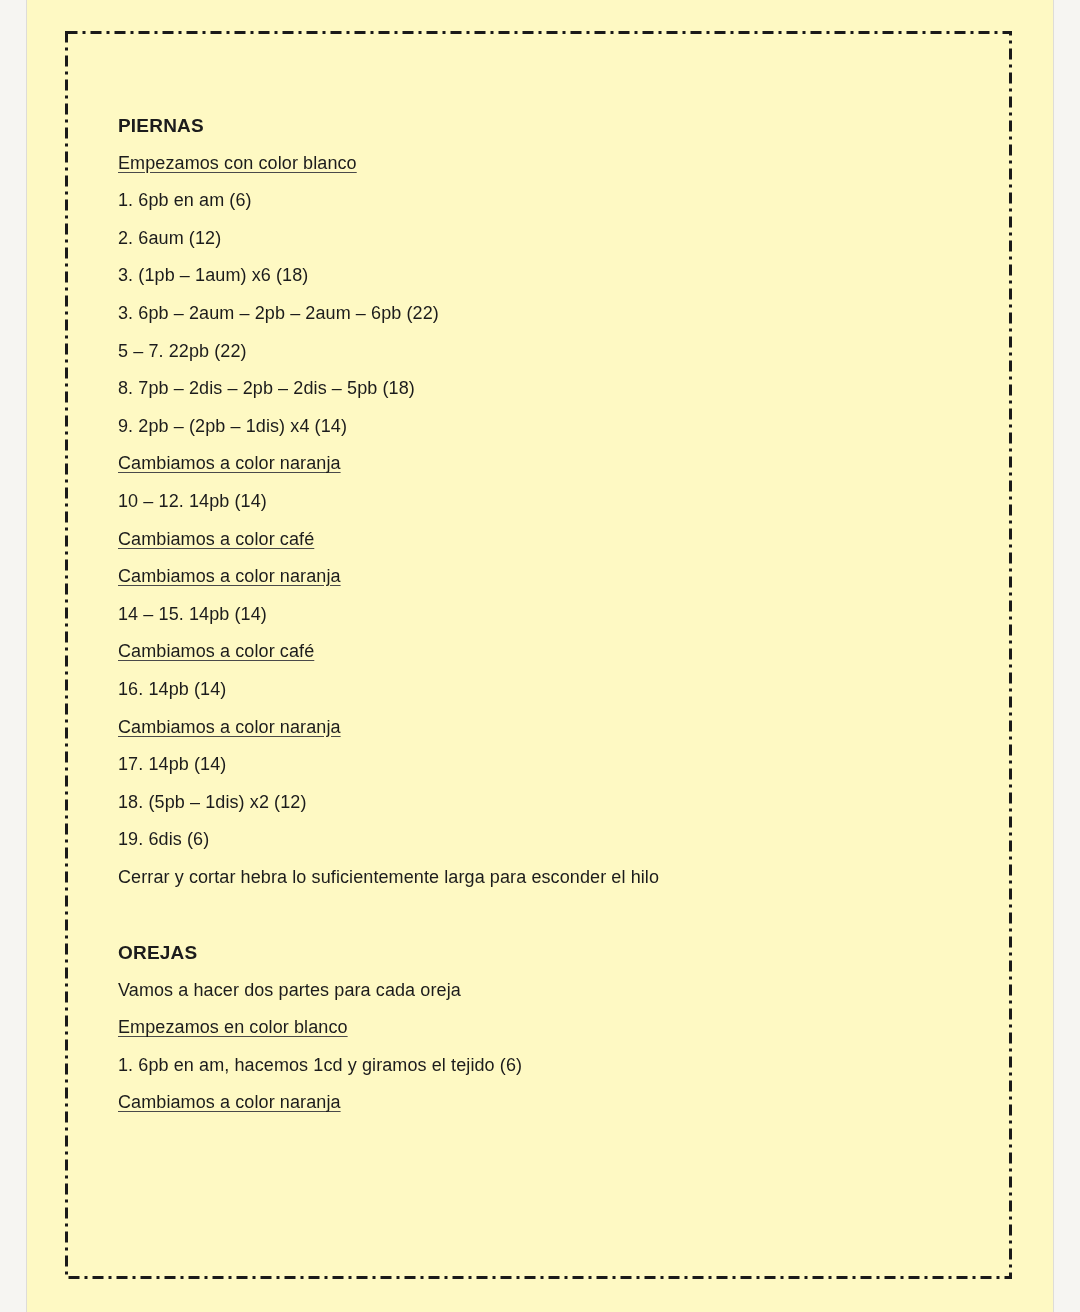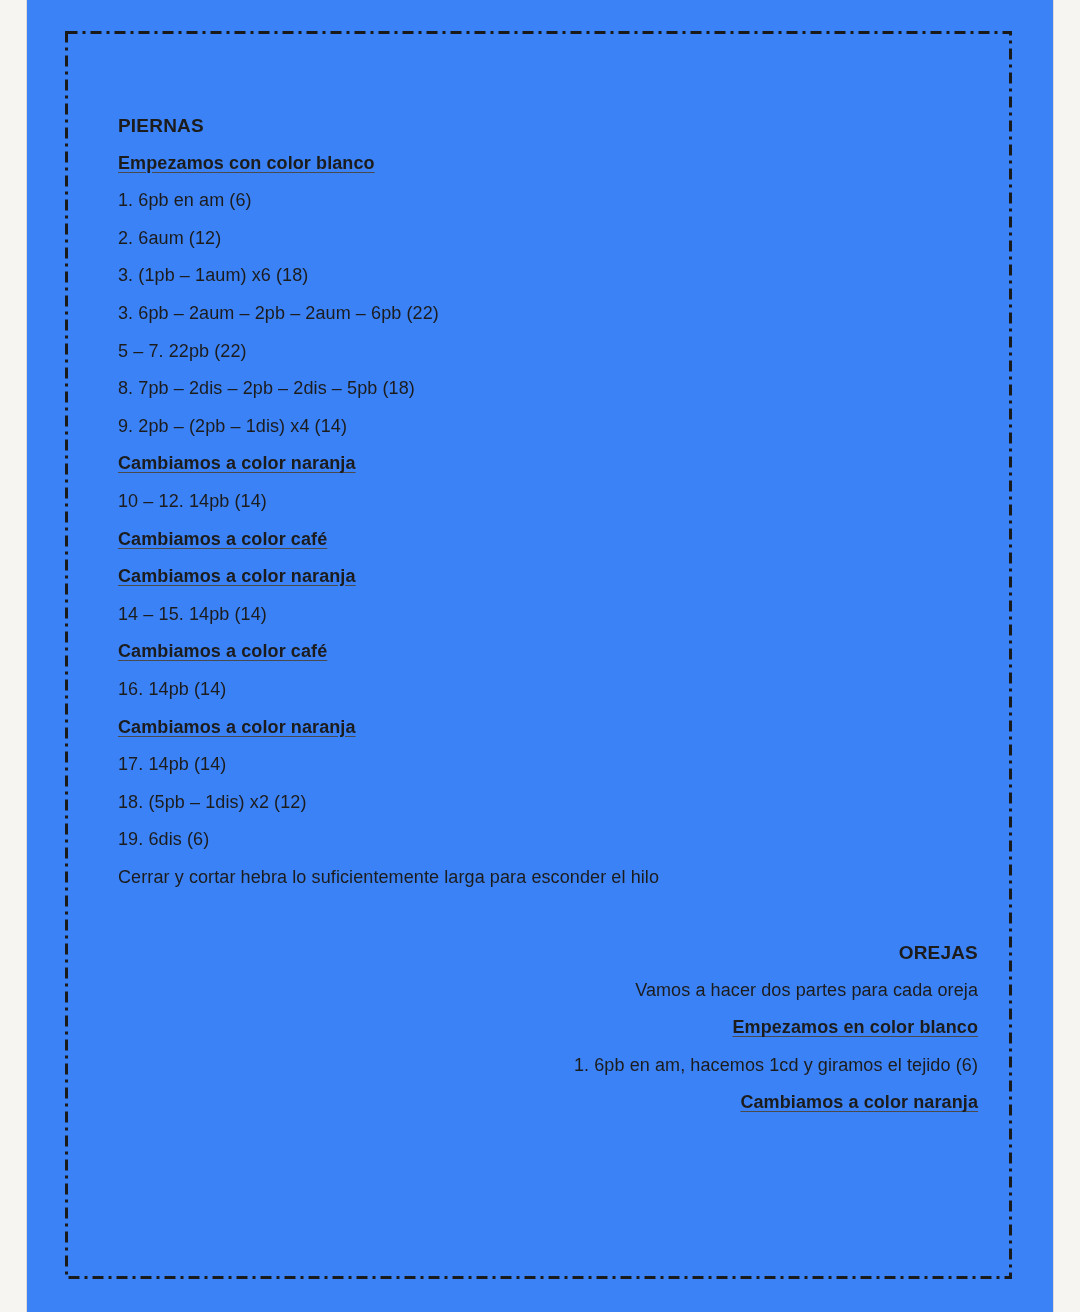--- a/index.html
+++ b/index.html
@@ -5,21 +5,21 @@
   html, body {
     margin: 0;
     padding: 0;
     background: #ffffff;
     font-family: "Liberation Sans", "DejaVu Sans", sans-serif;
   }
   .canvas {
     position: relative;
     width: 1080px;
     height: 1312px;
-    background: #3b82f6;
+    background: #fef9c3;
     overflow: hidden;
   }
   .gutter {
     position: absolute;
     top: 0;
     height: 1312px;
     width: 26px;
     background: #f6f5f2;
   }
   .gutter.left  { left: 0;  border-right: 1px solid #dedcd8; }
@@ -41,32 +41,30 @@
     margin: 0;
     font-size: 18px;
     line-height: 37.6px;
     white-space: nowrap;
     letter-spacing: 0.1px;
   }
   .doc-line.underline {
     text-decoration: underline;
     text-decoration-color: #4a4a4a;
     text-underline-offset: 3px;
-    font-weight: bold;
   }
   .section-title {
     margin: 0;
     font-size: 19px;
     font-weight: bold;
     line-height: 37.6px;
     letter-spacing: 0.2px;
   }
   .doc-section + .doc-section {
     margin-top: 37.6px; 
-    text-align: right;
   }
 </style>
 </head>
 <body>
 
 <div class="canvas">
   <div class="gutter left" style="background: rgb(246, 245, 242);"></div>
   <div class="gutter right" style="background: rgb(246, 245, 242);"></div>
 
   <svg class="border-svg" width="947" height="1248" viewBox="0 0 947 1248">

